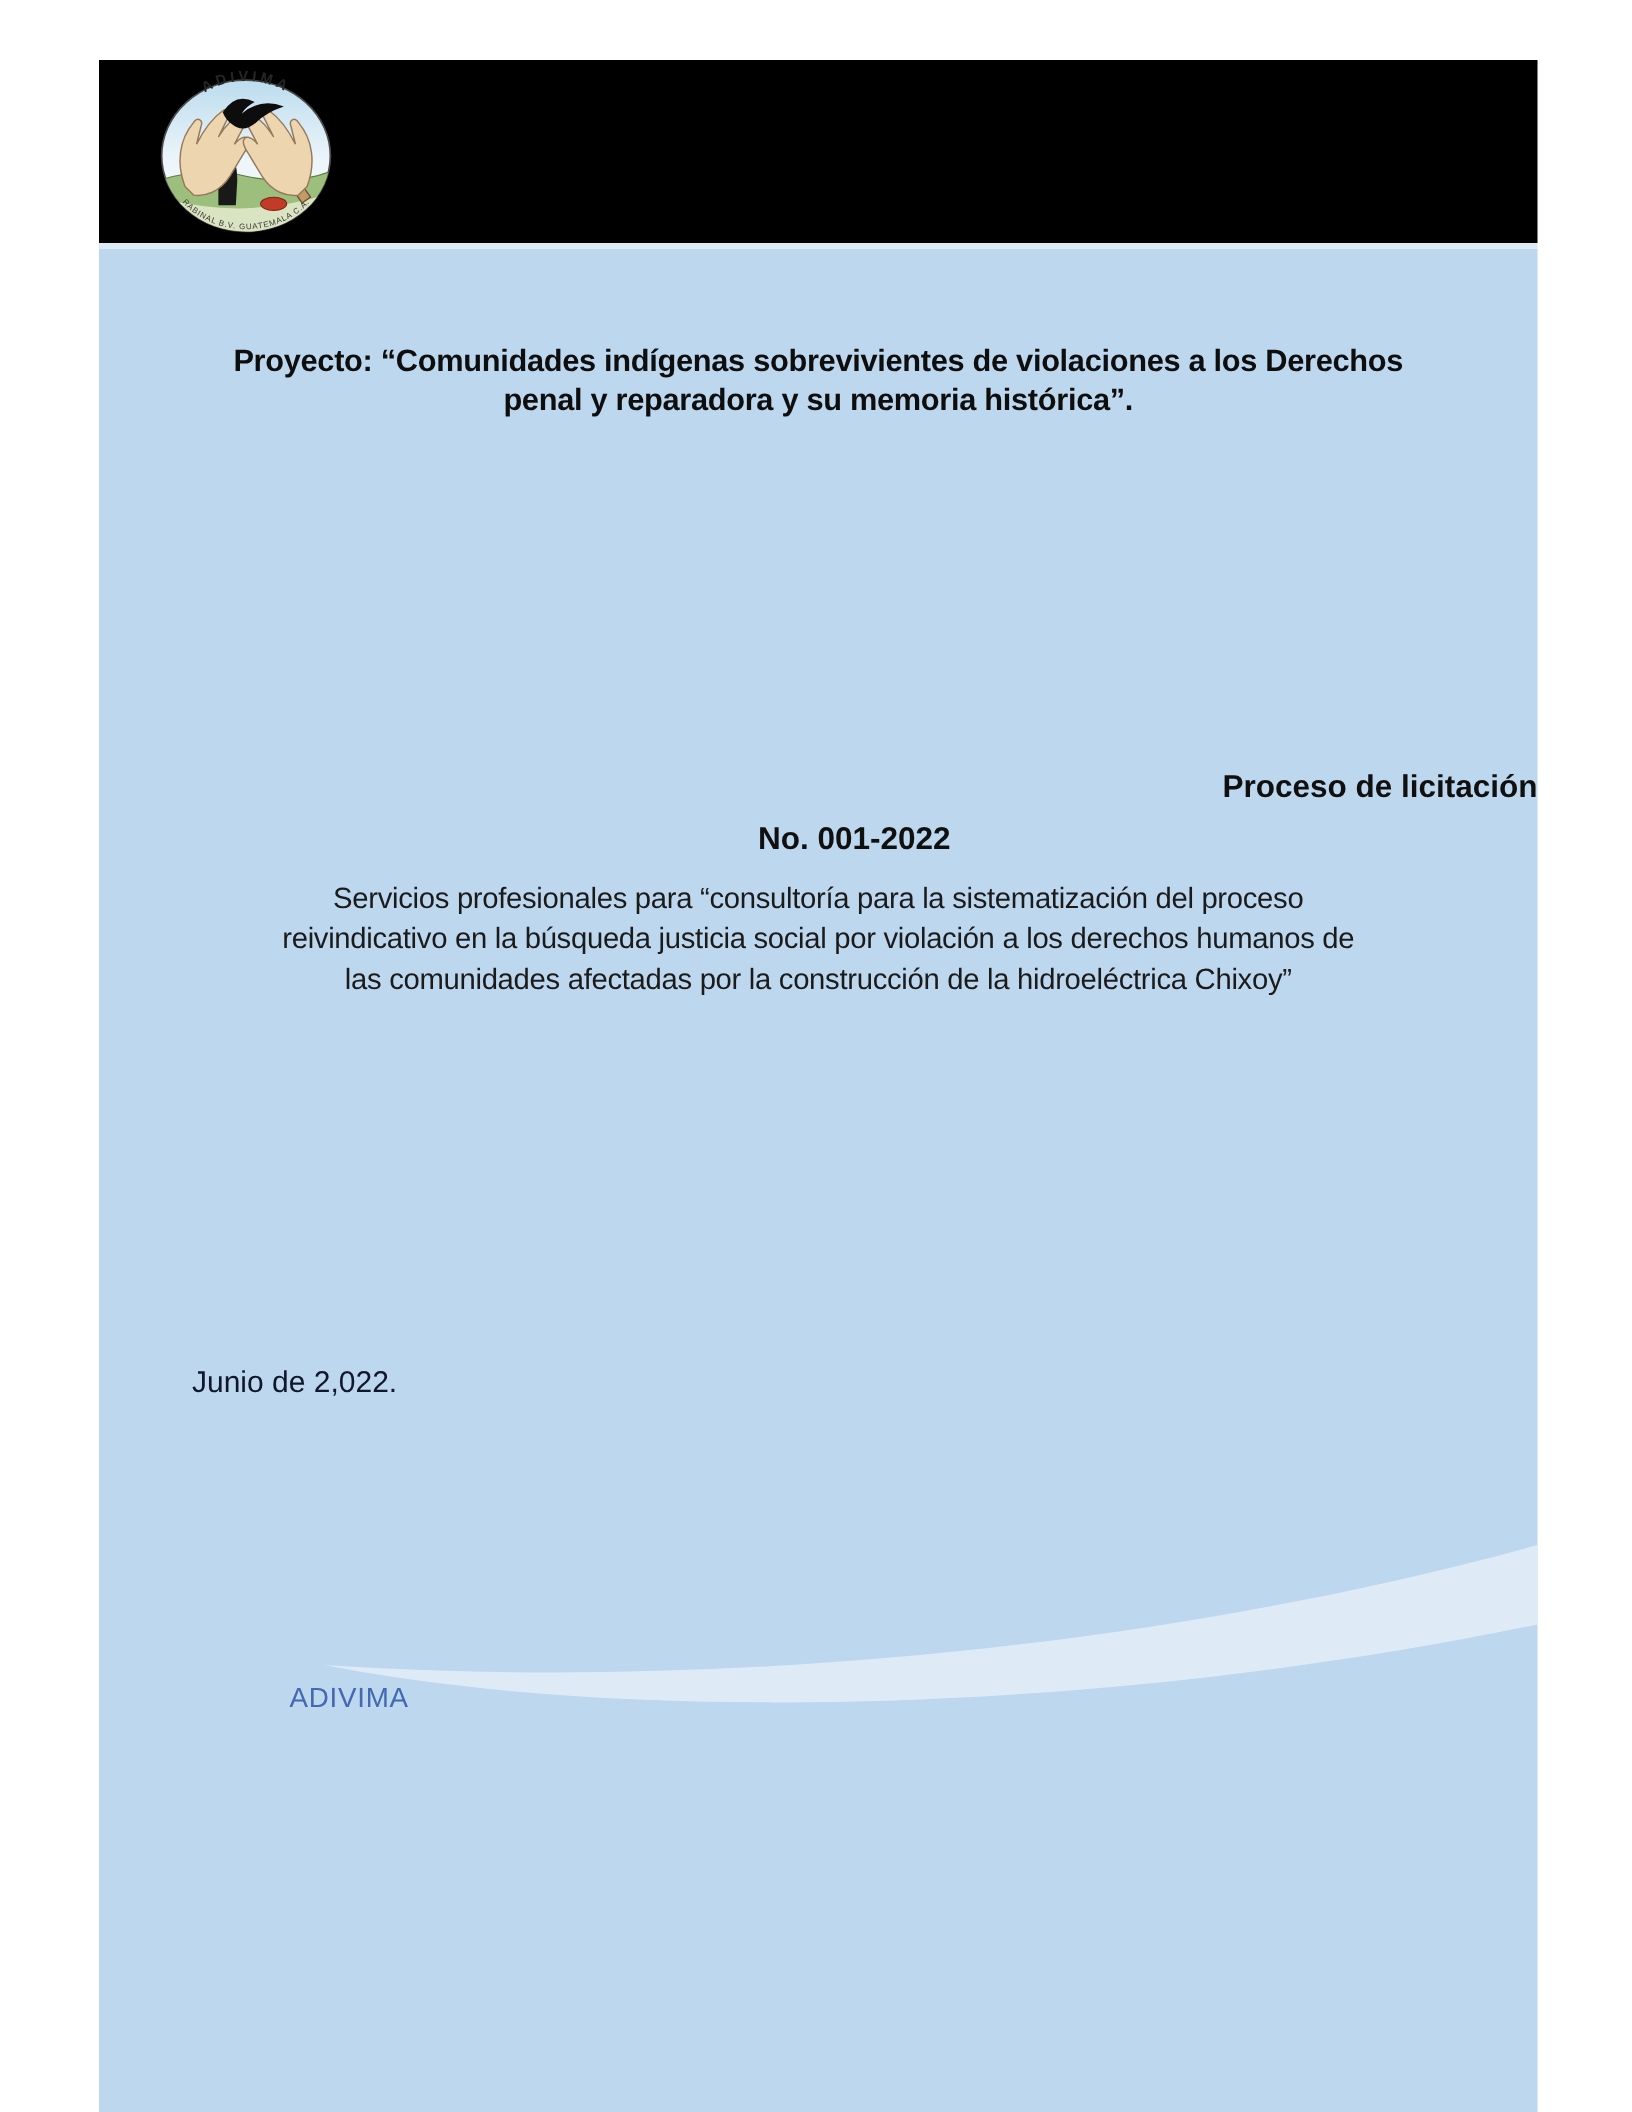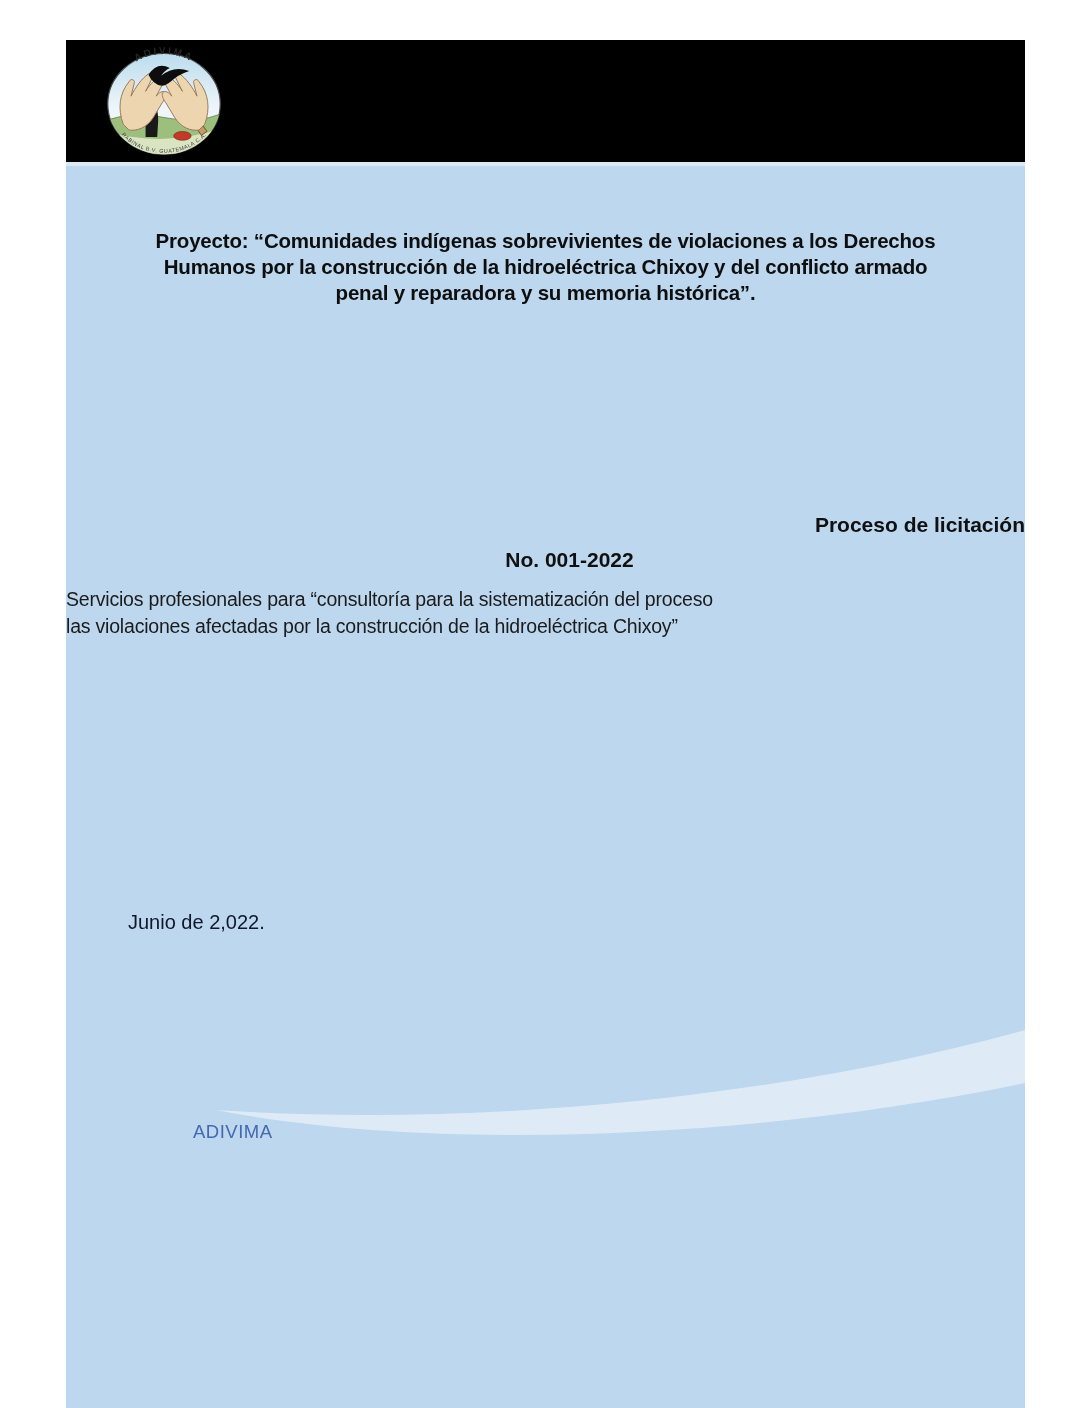--- a/index.html
+++ b/index.html
@@ -8,21 +8,21 @@
   .header{position:absolute;left:66px;top:40px;width:959px;height:122px;background:#000000;}
   .header-gap{position:absolute;left:66px;top:162px;width:959px;height:4px;background:#dce9f4;}
   .logo{position:absolute;left:34px;top:2px;width:128px;height:118px;}
   .content{position:absolute;left:66px;top:166px;width:959px;height:1332px;background:#bdd7ee;overflow:hidden;}
   .doc-title{position:absolute;left:0;right:0;top:62px;text-align:center;
              font-weight:bold;font-size:20.5px;line-height:26px;color:#0e0e0e;letter-spacing:-0.2px;}
   .proc{position:absolute;left:0;right:0;top:347px;text-align:right;font-weight:bold;
         font-size:21px;color:#101010;}
   .procno{position:absolute;left:0;right:0;top:382px;text-align:center;font-weight:bold;
         font-size:21px;color:#101010;margin-left:48px;}
-  .services{position:absolute;left:0;right:0;top:420px;
+  .services{position:absolute;left:0;right:0;top:420px;text-align:center;
             font-size:19.5px;line-height:27px;color:#1b1b1b;letter-spacing:-0.2px;}
   .datebox{position:absolute;left:62px;top:745px;font-size:20px;color:#0f172a;}
   .brand{position:absolute;left:127px;top:955px;font-size:18.5px;color:#4468b1;letter-spacing:0.5px;}
   .swoosh{position:absolute;left:0;top:0;width:959px;height:1088px;pointer-events:none;}
   .footer-curve{position:absolute;left:0;bottom:0;width:959px;height:64px;}
 </style>
 </head>
 <body>
 
 <div class="stage">
@@ -71,30 +71,30 @@
         <textPath href="#arcBottom" startOffset="50%" text-anchor="middle">RABINAL B.V. GUATEMALA C.A.</textPath>
       </text>
     </svg>
   </div>
   <div class="header-gap"></div>
 
   <div class="content">
 
     <div class="doc-title">
       <div>Proyecto: “Comunidades indígenas sobrevivientes de violaciones a los Derechos</div>
-      <div>Humanos por la construcción de la hidroeléctrica Chixoy y del conflicto armado</div>
       <div>penal y reparadora y su memoria histórica”.</div>
     </div>
 
     <div class="proc">Proceso de licitación</div>
     <div class="procno">No. 001-2022</div>
 
     <div class="services">
       <div>Servicios profesionales para “consultoría para la sistematización del proceso</div>
-      <div>las violaciones afectadas por la construcción de la hidroeléctrica Chixoy”</div>
+      <div>reivindicativo en la búsqueda justicia social por violación a los derechos humanos de</div>
+      <div>las comunidades afectadas por la construcción de la hidroeléctrica Chixoy”</div>
     </div>
 
     <div class="datebox">Junio de 2,022.</div>
 
     <svg class="swoosh" viewBox="0 0 959 1088">
       <path d="M150,944 C420,962 720,930 959,864 L959,917 C680,975 360,985 150,944 Z" fill="#ffffff" fill-opacity="0.5"></path>
     </svg>
 
     <div class="brand">ADIVIMA</div>
 

